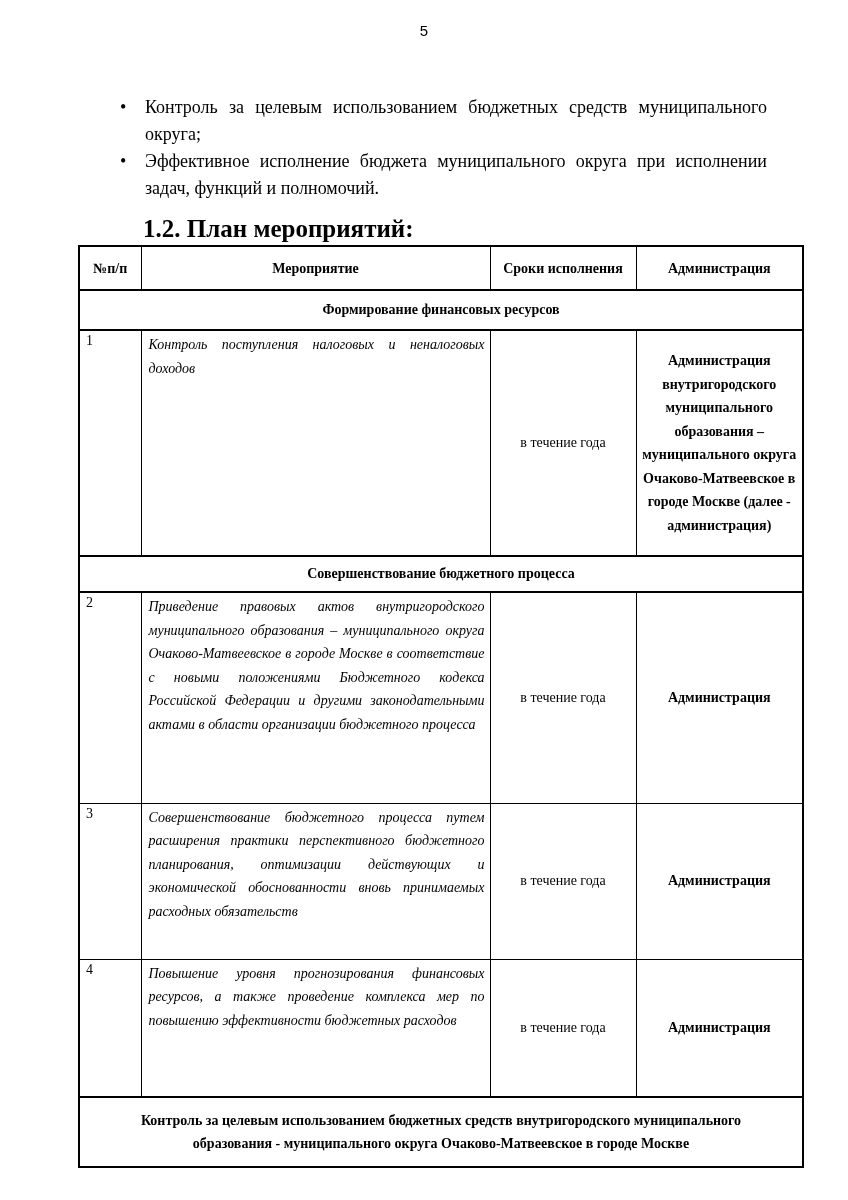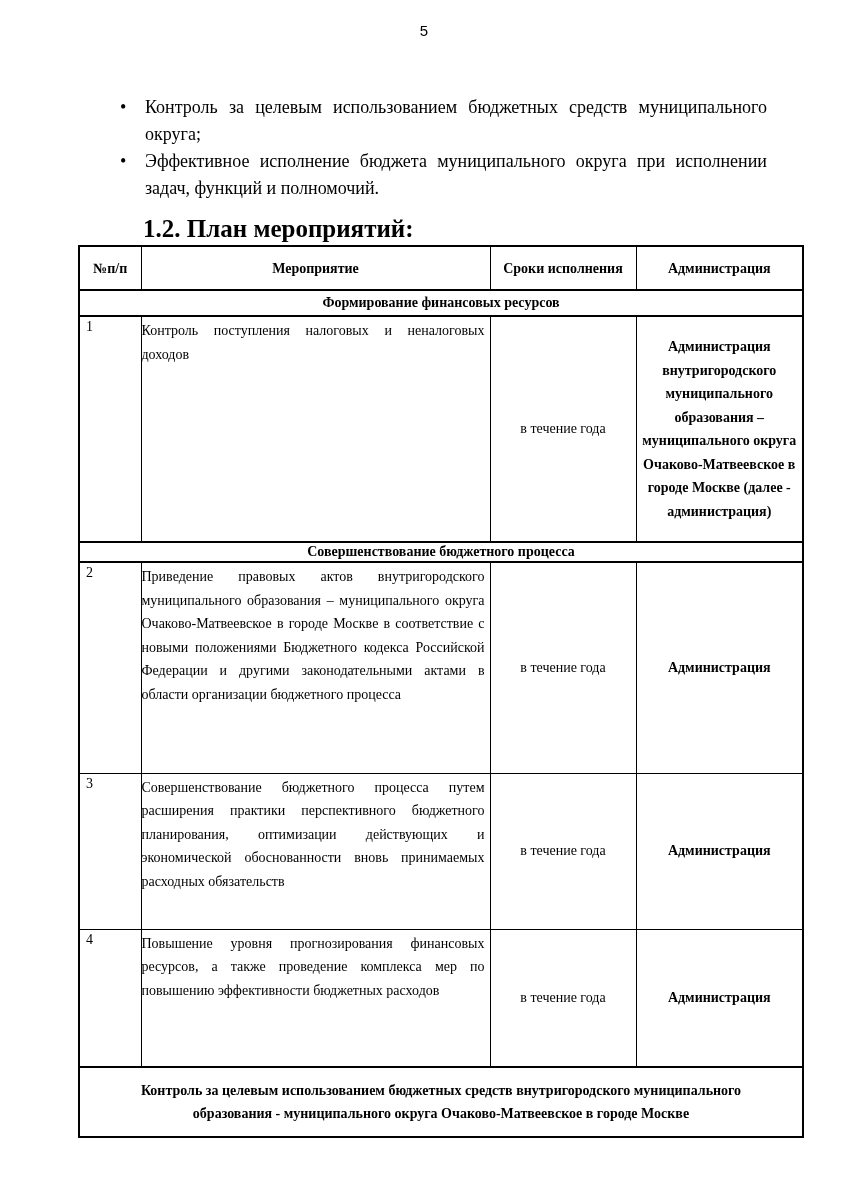--- a/index.html
+++ b/index.html
@@ -71,33 +71,34 @@
     padding: 1px 2px;
   }
   th.col-num { vertical-align: top; padding-top: 3px; }
   tr.section td {
     border-top: 2px solid #000;
     border-bottom: 2px solid #000;
     font-weight: bold;
     text-align: center;
     vertical-align: middle;
   }
-  tr.sec-a td { height: 26px; margin-top: 28px; }
-  tr.sec-b td { height: 20px; }
+  tr.sec-a td { height: 40px; margin-top: 28px; }
+  tr.sec-b td { height: 36px; }
   tr.sec-c td { height: 70px; line-height: 23.5px; padding: 2px 24px; }
   td.cell-num {
     vertical-align: top;
     text-align: left;
     padding: 2px 2px 2px 6px;
   }
   td.cell-activity {
     vertical-align: top;
     text-align: justify;
-    padding: 2px 5px 2px 0;
+    padding: 2px 5px 2px 7px;
     line-height: 23.5px;
+    font-style: italic;
   }
   td.cell-timing {
     vertical-align: middle;
     text-align: center;
     padding: 4px 2px;
   }
   td.cell-resp {
     vertical-align: middle;
     text-align: center;
     line-height: 23.5px;

